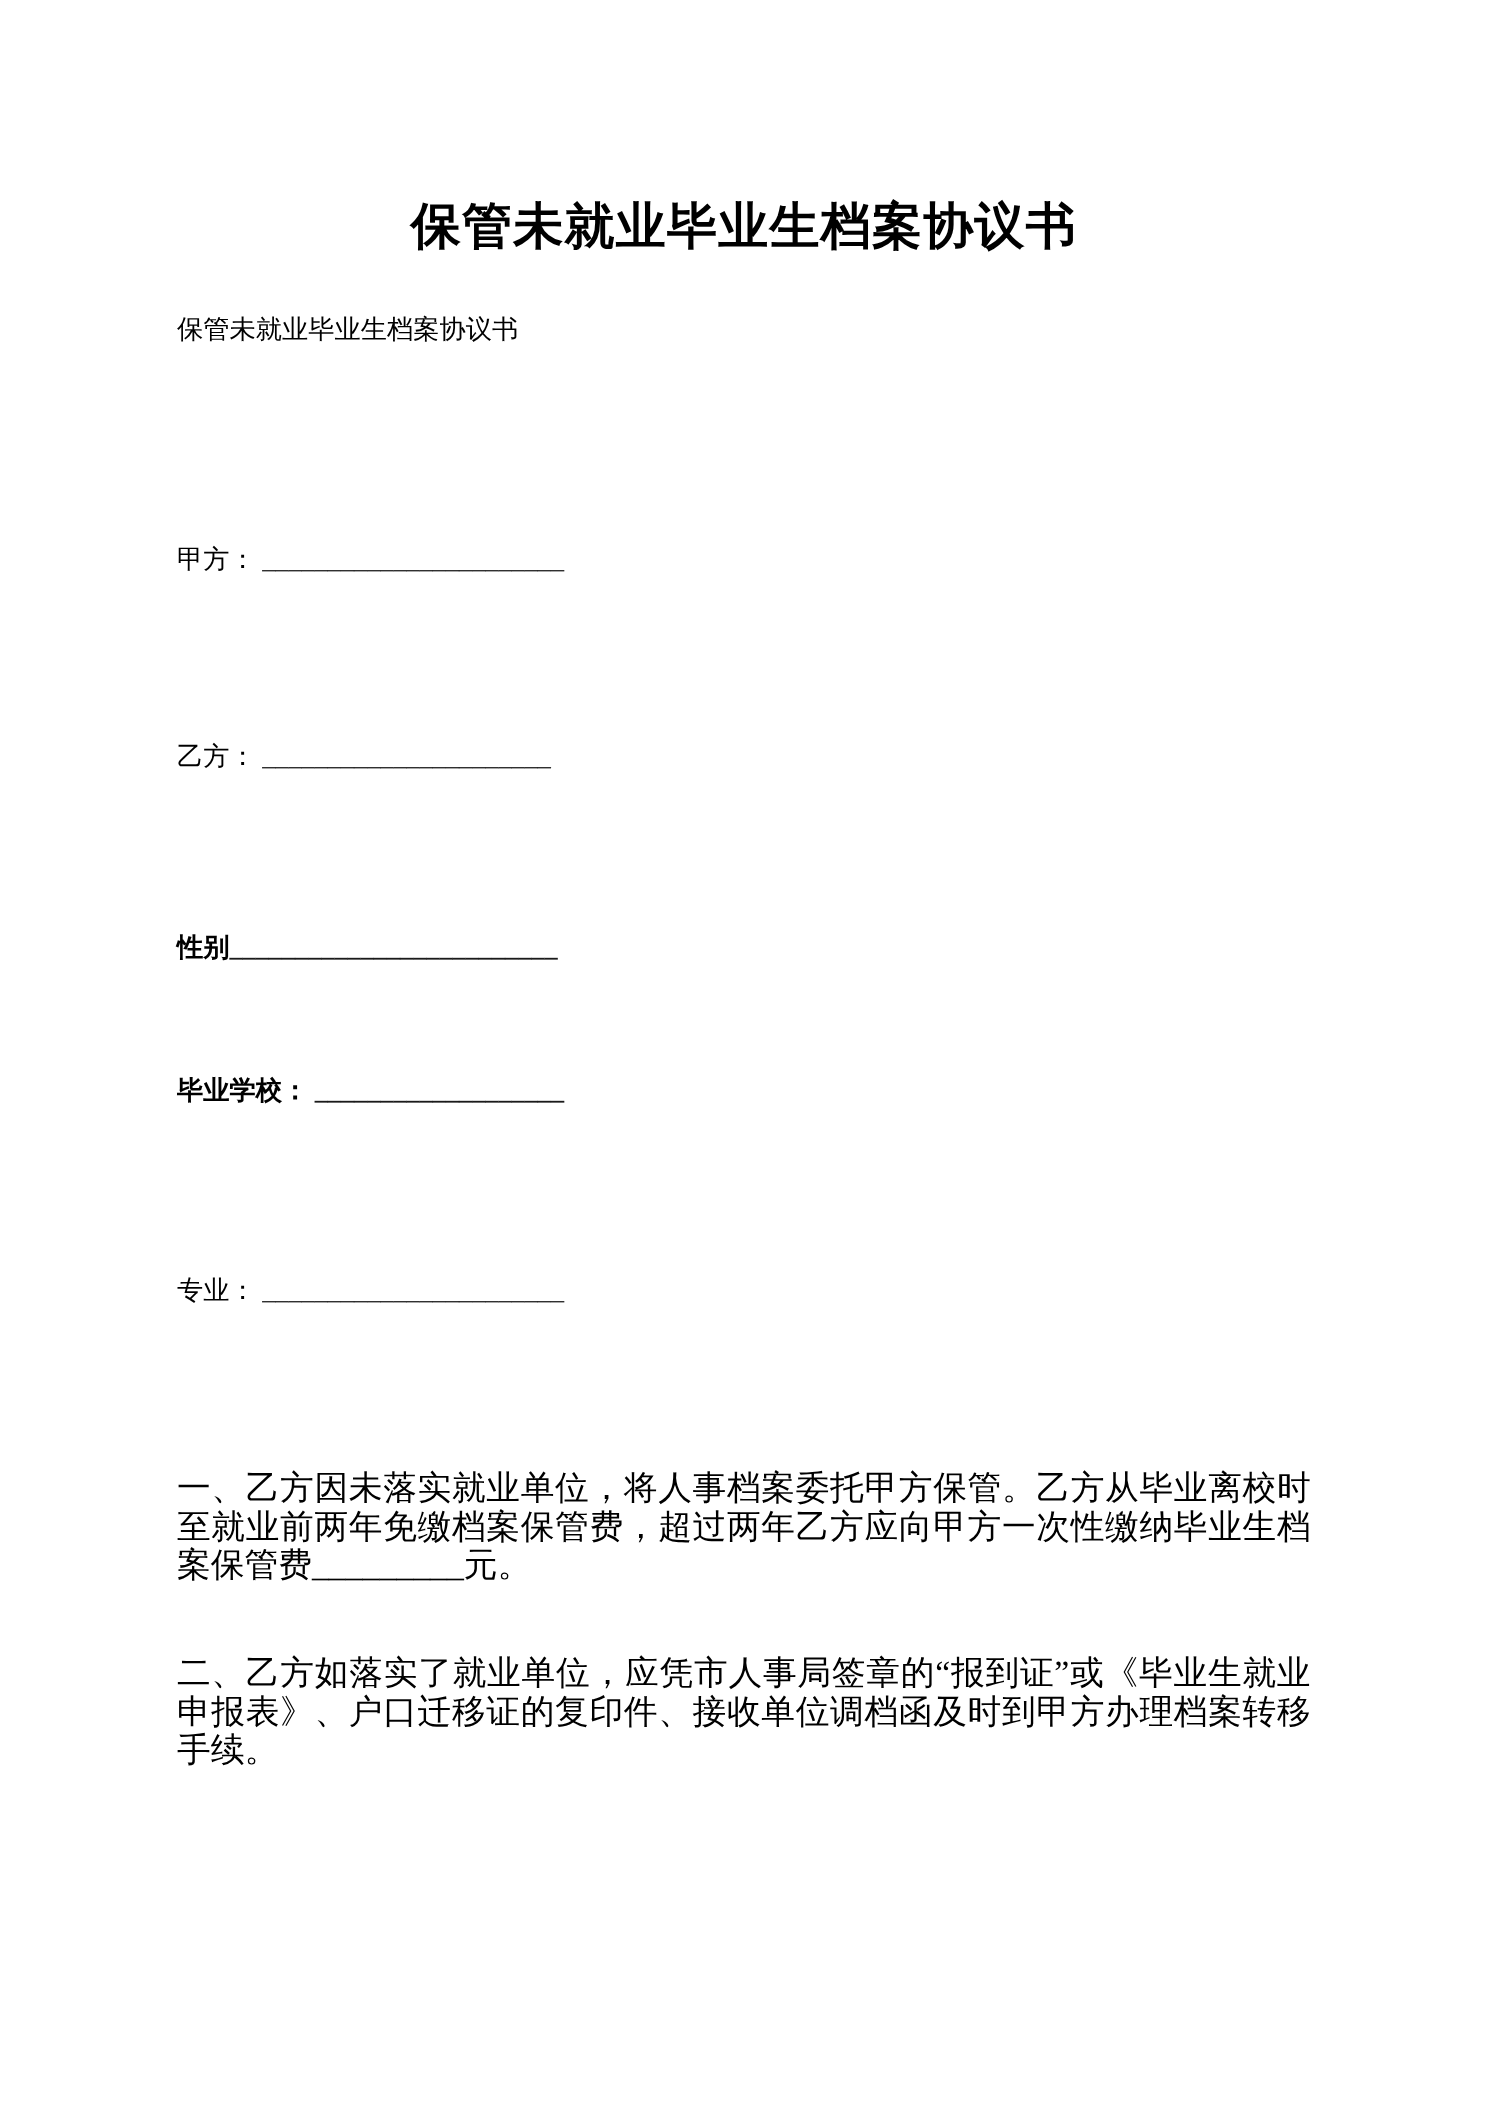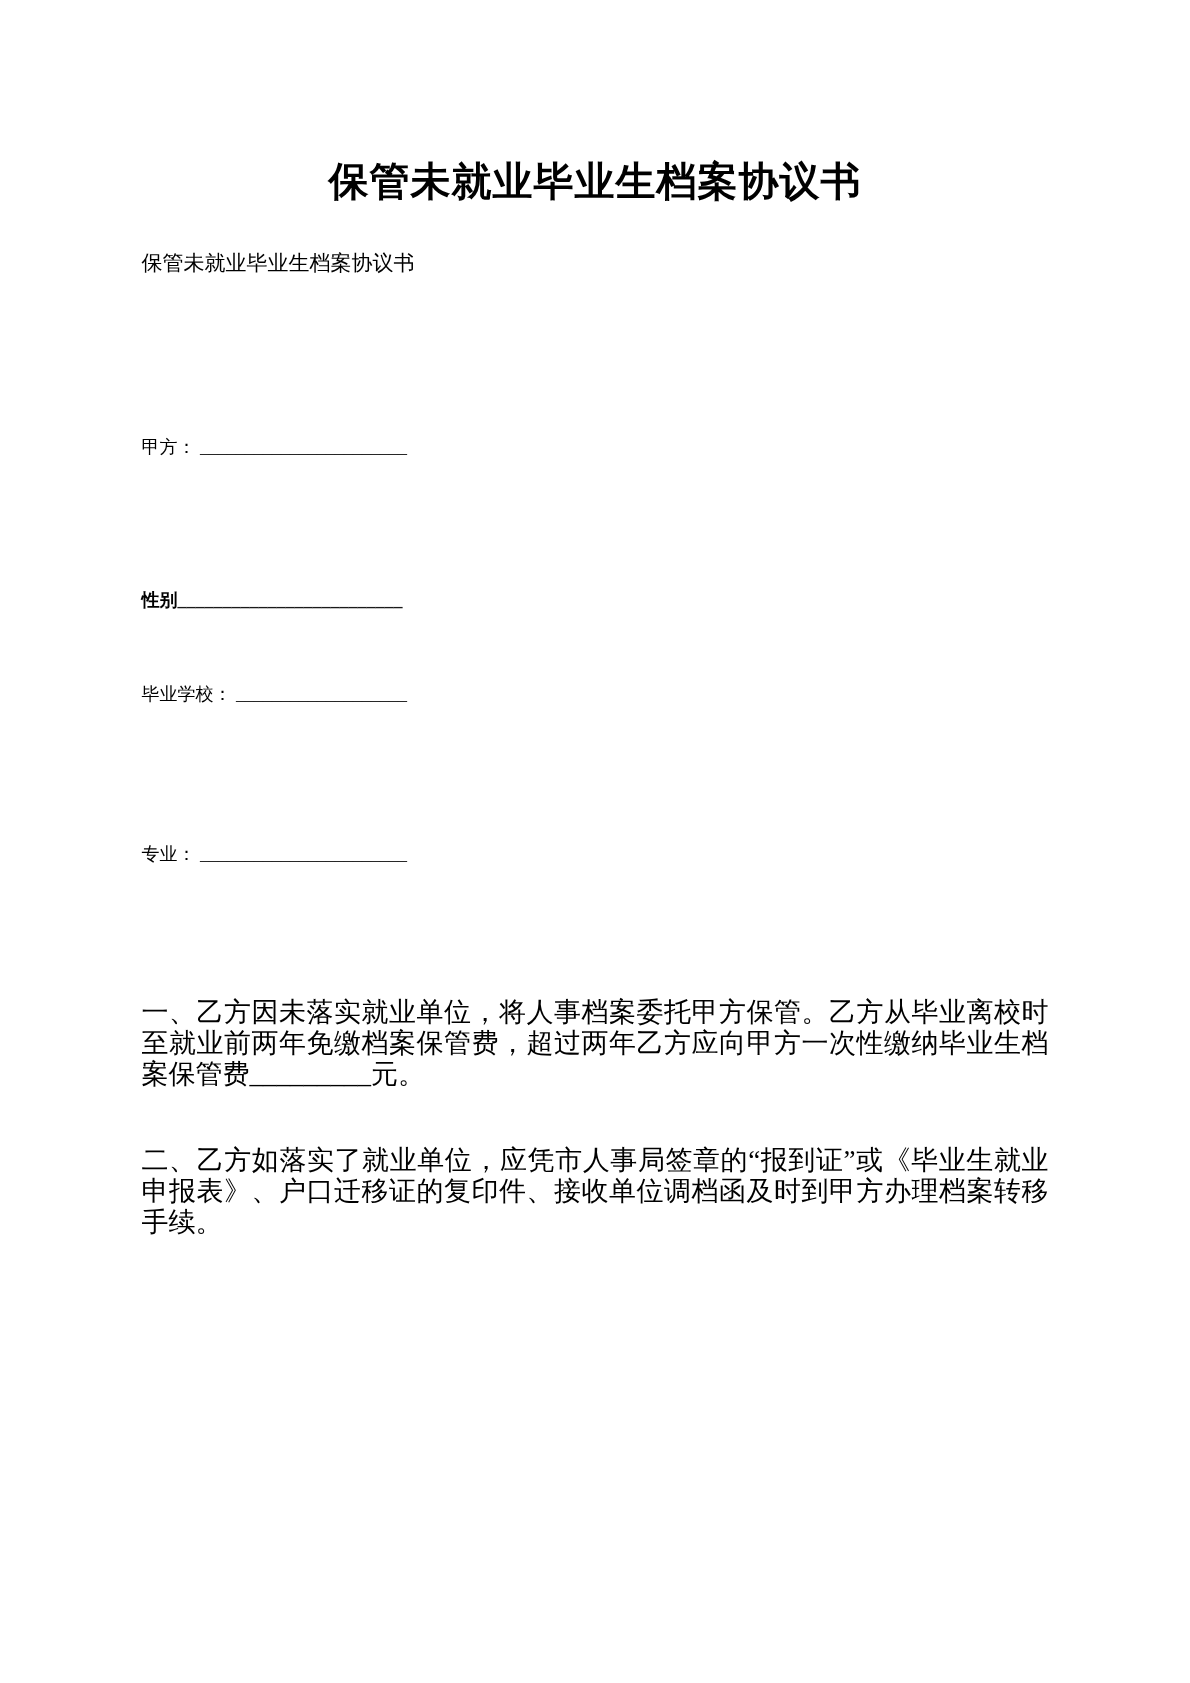--- a/index.html
+++ b/index.html
@@ -30,32 +30,32 @@
     letter-spacing: 1px;
     white-space: nowrap;
   }
   .doc-subtitle {
     margin-top: 43px;
     font-size: 21px;
     line-height: 31px;
     text-align: left;
   }
   .field {
-    font-size: 18px;
+    font-size: 21px;
     line-height: 31px;
     white-space: nowrap;
   }
   .field .blank {
     letter-spacing: 0;
     color: #1a1a1a;
   }
   .f1 { margin-top: 153px; }
   .f2 { margin-top: 127px; }
   .f3 { margin-top: 122px; font-weight: bold; }
-  .f4 { margin-top: 63px; }
+  .f4 { margin-top: 83px; font-weight: bold; }
   .f5 { margin-top: 129px; }
   .clause {
     margin: 0;
     font-size: 27px;
     line-height: 31px;
     text-align: justify;
     text-justify: inter-ideograph;
   }
   .c1 { margin-top: 127px; }
   .c2 { margin-top: 55px; }
@@ -64,20 +64,21 @@
 <body>
 
 <div class="page">
 
   <h1 class="doc-title">保管未就业毕业生档案协议书</h1>
 
   <div class="doc-subtitle">保管未就业毕业生档案协议书</div>
 
   <div class="field f1"><span>甲方：</span><span class="blank"> _______________________</span></div>
 
+  <div class="field f2"><span>乙方：</span><span class="blank"> ______________________</span></div>
 
   <div class="field f3"><span>性别</span><span class="blank">_________________________</span></div>
 
   <div class="field f4"><span>毕业学校：</span><span class="blank"> ___________________</span></div>
 
   <div class="field f5"><span>专业：</span><span class="blank"> _______________________</span></div>
 
   <p class="clause c1">一、乙方因未落实就业单位，将人事档案委托甲方保管。乙方从毕业离校时至就业前两年免缴档案保管费，超过两年乙方应向甲方一次性缴纳毕业生档案保管费_________元。</p>
 
   <p class="clause c2">二、乙方如落实了就业单位，应凭市人事局签章的“报到证”或《毕业生就业申报表》、户口迁移证的复印件、接收单位调档函及时到甲方办理档案转移手续。</p>

